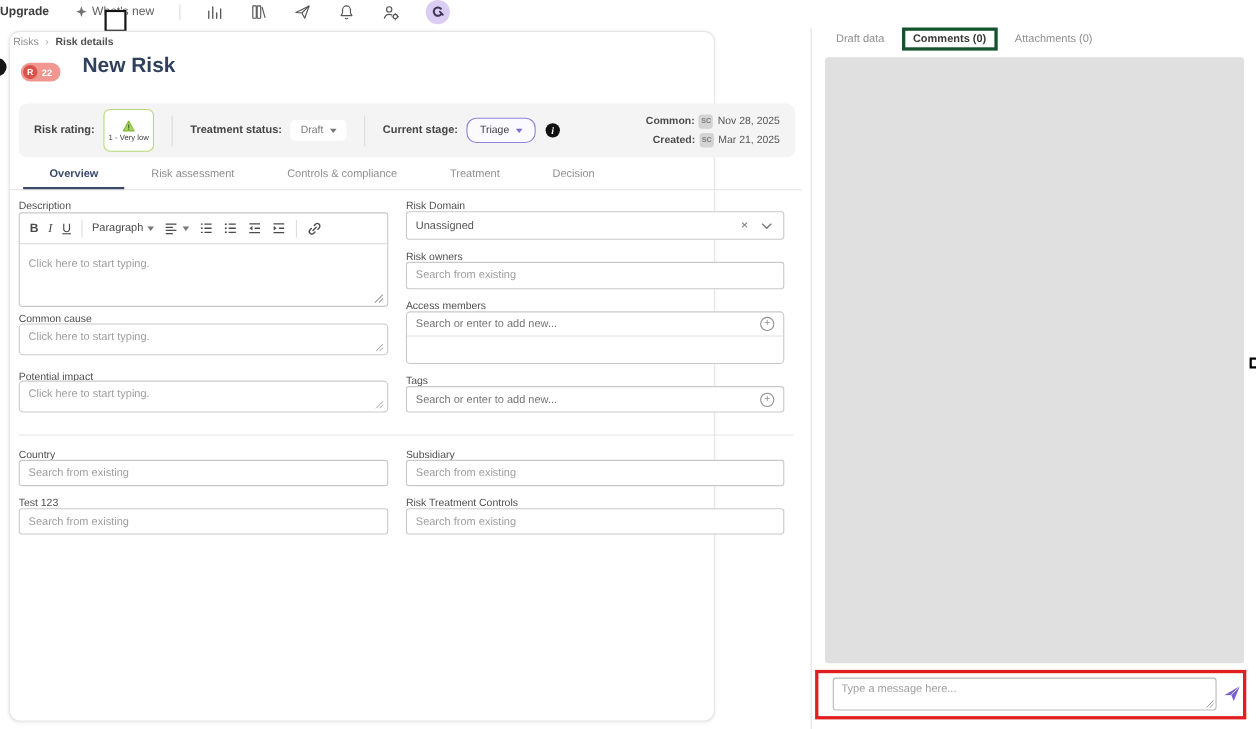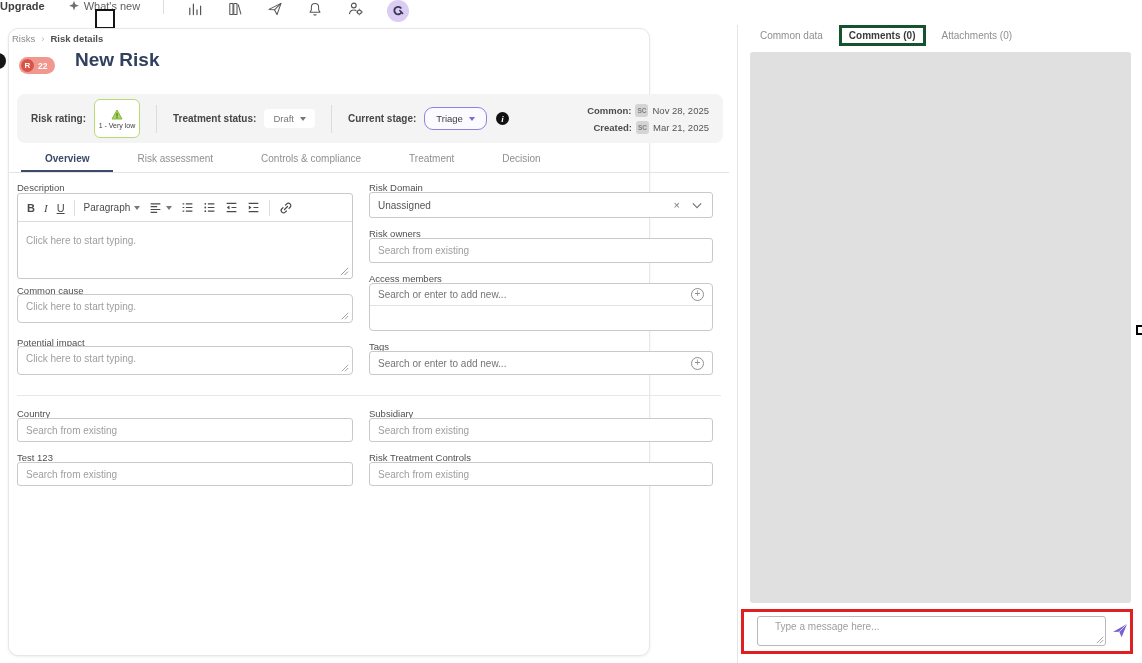--- a/index.html
+++ b/index.html
@@ -4,21 +4,21 @@
 <style>
   * { margin:0; padding:0; box-sizing:border-box; }
   html,body { width:1142px; height:663px; }
   body {
     position:relative; overflow:hidden; background:#ffffff;
     font-family:"Liberation Sans", sans-serif; color:#444;
   }
   .abs { position:absolute; }
 
   
-  .header-cluster { top:0; left:858; width:284; height:24; display:flex; align-items:flex-start; gap:23px; font-size:11px; }
+  .header-cluster { top:0; left:858; width:284; height:24; display:flex; align-items:center; gap:23px; font-size:11px; }
   .upgrade { font-weight:700; color:#3d3d3d; cursor:pointer; }
   .whats-new { display:flex; align-items:center; gap:4px; color:#5f5f5f; cursor:pointer; }
   .hdr-sep { width:1px; height:14px; background:#ddd; }
   .hdr-icon { width:17px; height:17px; color:#555; display:flex; align-items:center; cursor:pointer; }
   .avatar { width:22px; height:22px; border-radius:50%; background:#dbccf4; display:flex; align-items:center; justify-content:center; cursor:pointer; }
 
   .tl-square { top:9px; left:95px; width:20px; height:20px; border:2px solid #141414; background:#fff; }
   .edge-circle { top:53px; left:-10px; width:16px; height:16px; border-radius:50%; background:#161616; }
   .edge-mark { top:325px; left:1136px; width:10px; height:10px; border:2px solid #000; background:#fff; }
 
@@ -93,21 +93,21 @@
   
   .vline { top:25px; left:737px; width:1px; height:638px; background:#e5e5e5; }
   .rp-tabs { top:22px; left:748px; height:26px; display:flex; align-items:center; font-size:10px; }
   .rp-tab { padding:0 12px; color:#8f8f8f; cursor:pointer; }
   .rp-tab.active { color:#3b3b3b; font-weight:700; }
   .annot { border:3px solid #14532d; padding:2px 7px; margin:0 4px; }
   .rp-body { top:52px; left:750px; width:381px; height:551px; background:#e0e0e0; border-radius:3px; }
   .annot-box { top:609px; left:741px; width:392px; height:45px; border:3px solid #e02020; background:#fff; }
   .msg-wrap { top:616px; left:757px; width:349px; height:30px; }
   .msg-box { width:100%; height:100%; border:1px solid #b9b9b9; border-radius:3px; resize:none; outline:none;
-             font-size:10px; padding:4px 17px; font-family:inherit; color:#444; }
+             font-size:10px; padding:4px 7px; font-family:inherit; color:#444; }
   .send-btn { top:621px; left:1111px; width:18px; height:18px; color:#7a5fd0; cursor:pointer; }
 
   svg { display:block; }
 </style>
 </head>
 <body>
 
 <div class="abs header-cluster">
   <span class="upgrade">Upgrade</span>
   <span class="whats-new">
@@ -361,21 +361,21 @@
   </div>
   <div class="abs fld-label" style="top:423px;left:360px;">Risk Treatment Controls</div>
   <div class="abs" style="top:433px;left:360px;width:344px;height:24px;">
     <input class="inp" placeholder="Search from existing" style="">
   </div>
 </div>
 
 <div class="abs vline"></div>
 
 <div class="abs rp-tabs">
-  <span class="rp-tab">Common data</span>
+  <span class="rp-tab">Draft data</span>
   <span class="rp-tab active annot">Comments (0)</span>
   <span class="rp-tab">Attachments (0)</span>
 </div>
 
 <div class="abs rp-body"></div>
 
 <div class="abs annot-box"></div>
 <div class="abs msg-wrap">
   <textarea class="msg-box" placeholder="Type a message here..." style=""></textarea>
   <span class="grip" style="right:2px;bottom:2px;">

